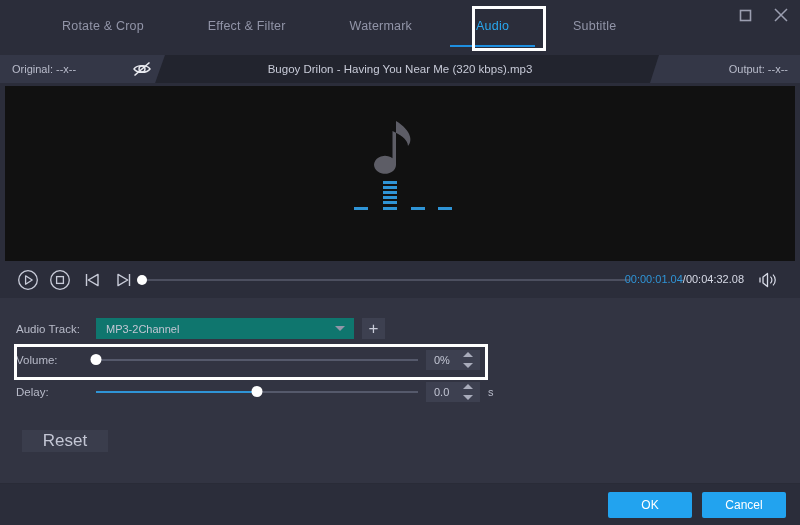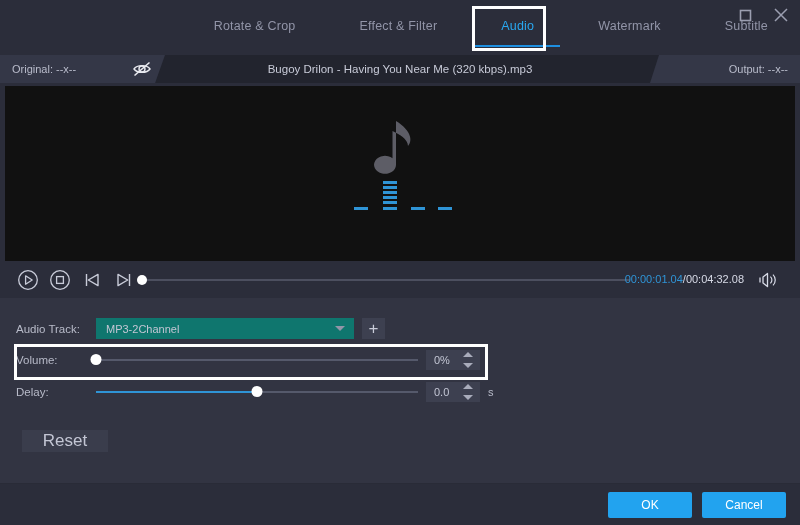--- a/index.html
+++ b/index.html
@@ -22,21 +22,21 @@
     width: 22px; height: 22px;
     display: flex; align-items: center; justify-content: center;
     color: #9b9eb0;
   }
   .wc-btn svg { display: block; }
 
   
   .tabbar {
     position: absolute; left: 0; top: 0; width: 800px; height: 52px;
     background: #2b2d3a;
-    display: flex; align-items: center; justify-content: flex-end;
+    display: flex; align-items: center; justify-content: flex-start;
   }
   .tabs {
     display: flex; align-items: center;
     margin-left: 30px;
   }
   .tab {
     position: relative;
     height: 52px;
     padding: 0 32px;
     display: flex; align-items: center; justify-content: center;
@@ -243,25 +243,25 @@
 <div id="app">
 
   <div class="tabbar">
     <div class="tabs">
       <div class="tab">
         <span>Rotate &amp; Crop</span>
       </div>
       <div class="tab">
         <span>Effect &amp; Filter</span>
       </div>
+      <div class="tab">
+        <span>Watermark</span>
+      </div>
       <div class="tab active">
         <span>Audio</span>
-      </div>
-      <div class="tab">
-        <span>Watermark</span>
       </div>
       <div class="tab">
         <span>Subtitle</span>
       </div>
     </div>
   </div>
   <div class="tab-highlight"></div>
 
   <div class="wincontrols">
     <div class="wc-btn">

